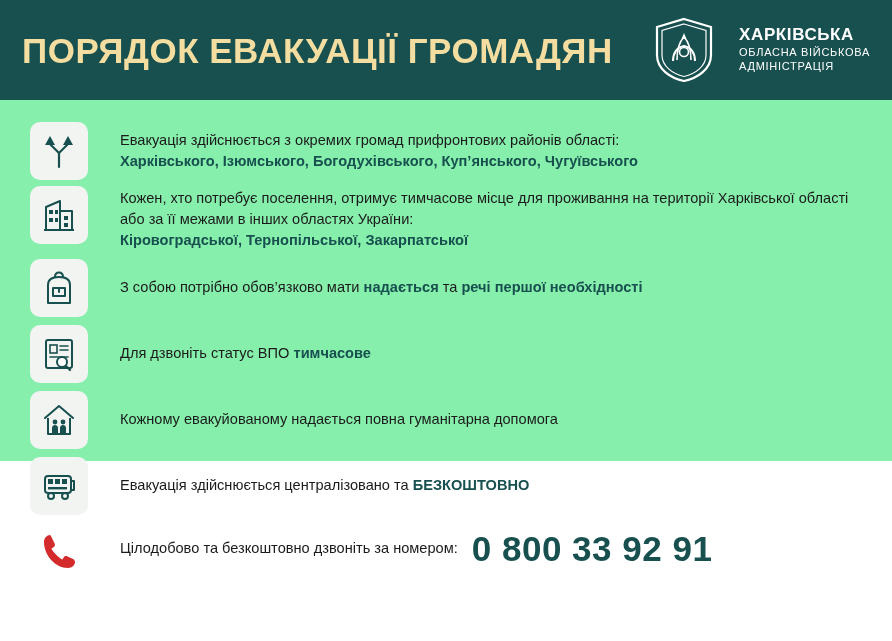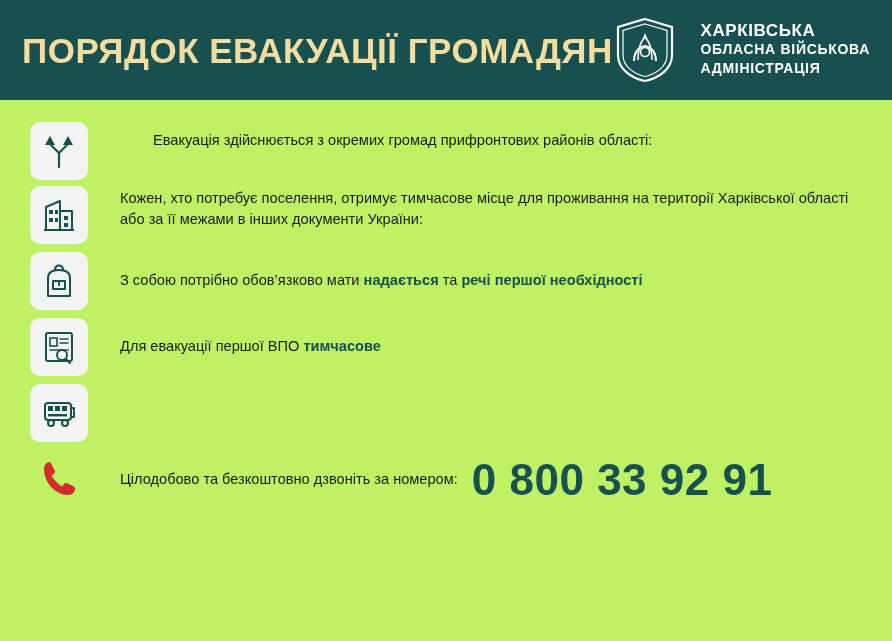--- a/index.html
+++ b/index.html
@@ -9,22 +9,22 @@
   body {
     width: 892px;
     height: 641px;
     background: #ffffff;
     font-family: "Liberation Sans", sans-serif;
     overflow: hidden;
   }
   .poster {
     position: relative;
     width: 892px;
-    height: 641px;
-    background: #bef264;
+    height: 461px;
+    background: #86efac;
   }
 
   
   .header {
     position: relative;
     height: 100px;
     background: #17504f;
     display: flex;
     align-items: center;
     justify-content: space-between;
@@ -56,22 +56,22 @@
     color: #ffffff;
   }
   .logo-text .l1 {
     font-size: 17px;
     font-weight: bold;
     letter-spacing: 0.6px;
     line-height: 1.1;
   }
   .logo-text .l2,
   .logo-text .l3 {
-    font-size: 14px;
-    font-weight: bold;
+    font-size: 11px;
+    font-weight: normal;
     letter-spacing: 0.7px;
     line-height: 1.35;
   }
 
   
   .content {
     padding: 22px 18px 0 22px;
     box-sizing: border-box;
   }
   .row {
@@ -104,40 +104,40 @@
     font-size: 14.6px;
     color: #1b1b1b;
     line-height: 1.45;
   }
   .text-cell b {
     color: #17504f;
     font-weight: bold;
   }
 
   
-  .row.r1 { margin-bottom: 6px; gap: 33px; }
+  .row.r1 { margin-bottom: 6px; }
   .row.r1 .text-cell { padding-top: 8px; }
   .row.r2 .text-cell { padding-top: 2px; }
   .row.r3 .text-cell { padding-top: 18px; }
   .row.r4 .text-cell { padding-top: 18px; }
   .row.r5 .text-cell { padding-top: 18px; }
   .row.r6 .text-cell { padding-top: 18px; }
   .row.r7 { margin-bottom: 0; }
   .row.r7 .text-cell {
     padding-top: 8px;
     display: flex;
     align-items: center;
     gap: 14px;
   }
   .phone-label {
     font-size: 14.6px;
     color: #1b1b1b;
   }
   .phone-number {
-    font-size: 44px;
+    font-size: 35px;
     font-weight: bold;
     color: #17504f;
     letter-spacing: 0.5px;
     line-height: 1;
   }
   svg { display: block; }
 </style>
 </head>
 <body>
 
@@ -175,20 +175,21 @@
               <path d="M17 20 L8 11"></path>
               <path d="M17 20 L26 11"></path>
             </g>
             <path d="M8 3 L13 12 L3 12 Z" fill="#17504F"></path>
             <path d="M26 3 L31 12 L21 12 Z" fill="#17504F"></path>
           </svg>
         </div>
       </div>
       <div class="text-cell">
         <span>Евакуація здійснюється з окремих громад прифронтових районів області:</span><br>
+        <b>Харківського, Ізюмського, Богодухівського, Куп’янського, Чугуївського</b>
       </div>
     </div>
 
     <div class="row r2">
       <div class="icon-cell">
         <div class="icon-box">
           <svg width="34" height="36" viewBox="0 0 34 36">
             <g fill="none" stroke="#17504F" stroke-width="2" stroke-linejoin="round">
               <path d="M4 33 L4 10 L18 4 L18 33"></path>
               <path d="M18 14 L30 14 L30 33"></path>
@@ -199,21 +200,22 @@
               <rect x="13" y="13" width="3" height="4"></rect>
               <rect x="7" y="21" width="4" height="4"></rect>
               <rect x="13" y="21" width="3" height="4"></rect>
               <rect x="22" y="19" width="4" height="4"></rect>
               <rect x="22" y="26" width="4" height="4"></rect>
             </g>
           </svg>
         </div>
       </div>
       <div class="text-cell">
-        <span>Кожен, хто потребує поселення, отримує тимчасове місце для проживання на території Харківської області або за її межами в інших документи України:</span><br>
+        <span>Кожен, хто потребує поселення, отримує тимчасове місце для проживання на території Харківської області або за її межами в інших областях України:</span><br>
+        <b>Кіровоградської, Тернопільської, Закарпатської</b>
       </div>
     </div>
 
     <div class="row r3">
       <div class="icon-cell">
         <div class="icon-box">
           <svg width="34" height="36" viewBox="0 0 34 36">
             <g fill="none" stroke="#17504F" stroke-width="2" stroke-linejoin="round" stroke-linecap="round">
               <path d="M6 33 L6 15 C6 10 10 7 17 7 C24 7 28 10 28 15 L28 33 Z"></path>
               <path d="M13 7 C13 3.5 15 2.5 17 2.5 C19 2.5 21 3.5 21 7"></path>
@@ -238,42 +240,62 @@
               <path d="M18 10 L26 10"></path>
               <path d="M18 14 L26 14"></path>
               <path d="M8 21 L26 21"></path>
             </g>
             <circle cx="20" cy="26" r="5" fill="#ffffff" stroke="#17504F" stroke-width="2"></circle>
             <path d="M24 30 L28 34" stroke="#17504F" stroke-width="2.2" stroke-linecap="round"></path>
           </svg>
         </div>
       </div>
       <div class="text-cell">
-        <span>Для евакуації першої ВПО </span><b>тимчасове</b>
-      </div>
-    </div>
-
+        <span>Для дзвоніть статус ВПО </span><b>тимчасове</b>
+      </div>
+    </div>
+
+    <div class="row r5">
+      <div class="icon-cell">
+        <div class="icon-box">
+          <svg width="34" height="36" viewBox="0 0 34 36">
+            <path d="M3 16 L17 4 L31 16" fill="none" stroke="#17504F" stroke-width="2" stroke-linejoin="round" stroke-linecap="round"></path>
+            <path d="M6 16 L6 32 L28 32 L28 16" fill="none" stroke="#17504F" stroke-width="2" stroke-linejoin="round"></path>
+            <circle cx="13" cy="20" r="2.4" fill="#17504F"></circle>
+            <circle cx="21" cy="20" r="2.4" fill="#17504F"></circle>
+            <path d="M10 32 L10 26 C10 24 11.4 23 13 23 C14.6 23 16 24 16 26 L16 32" fill="#17504F"></path>
+            <path d="M18 32 L18 26 C18 24 19.4 23 21 23 C22.6 23 24 24 24 26 L24 32" fill="#17504F"></path>
+          </svg>
+        </div>
+      </div>
+      <div class="text-cell">
+        <span>Кожному евакуйованому надається повна гуманітарна допомога</span>
+      </div>
+    </div>
 
     <div class="row r6">
       <div class="icon-cell">
         <div class="icon-box">
           <svg width="36" height="32" viewBox="0 0 36 32">
             <rect x="4" y="6" width="26" height="17" rx="3" fill="none" stroke="#17504F" stroke-width="2"></rect>
             <g fill="#17504F">
               <rect x="7" y="9" width="5" height="5"></rect>
               <rect x="14" y="9" width="5" height="5"></rect>
               <rect x="21" y="9" width="5" height="5"></rect>
               <rect x="7" y="17" width="19" height="2.4"></rect>
             </g>
             <circle cx="10" cy="26" r="3" fill="none" stroke="#17504F" stroke-width="2"></circle>
             <circle cx="24" cy="26" r="3" fill="none" stroke="#17504F" stroke-width="2"></circle>
             <path d="M30 11 L33 11 L33 20 L30 20" fill="none" stroke="#17504F" stroke-width="2" stroke-linejoin="round"></path>
           </svg>
         </div>
       </div>
+      <div class="text-cell">
+        <span>Евакуація здійснюється централізовано та </span><b>БЕЗКОШТОВНО</b>
+      </div>
     </div>
 
     <div class="row r7">
       <div class="icon-cell">
         <div class="icon-box plain">
           <svg width="40" height="42" viewBox="0 0 40 42">
             <path d="M11 4 C8 4 5 7 5 11 C5 24 16 37 29 37 C33 37 36 34 36 31 C36 29.5 35 28.5 33.5 27.8 L28.5 25.4 C27 24.7 25.5 25.2 24.7 26.5 L23.3 28.6 C19.6 26.6 14.4 21.4 12.4 17.7 L14.5 16.3 C15.8 15.5 16.3 14 15.6 12.5 L13.2 7.5 C12.5 6 11.5 4 11 4 Z" fill="#D32B2B"></path>
           </svg>
         </div>
       </div>

